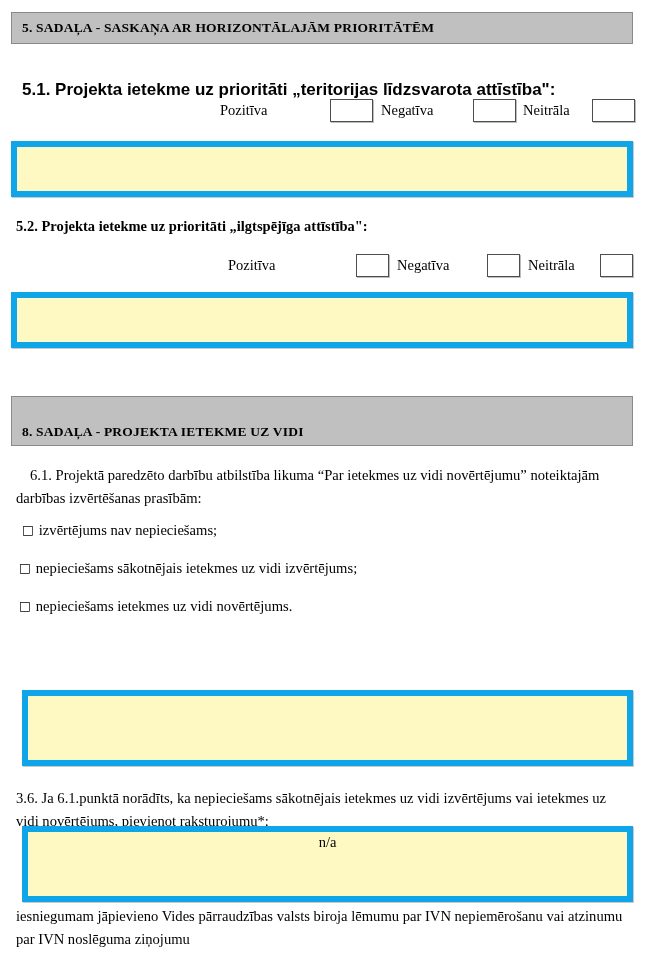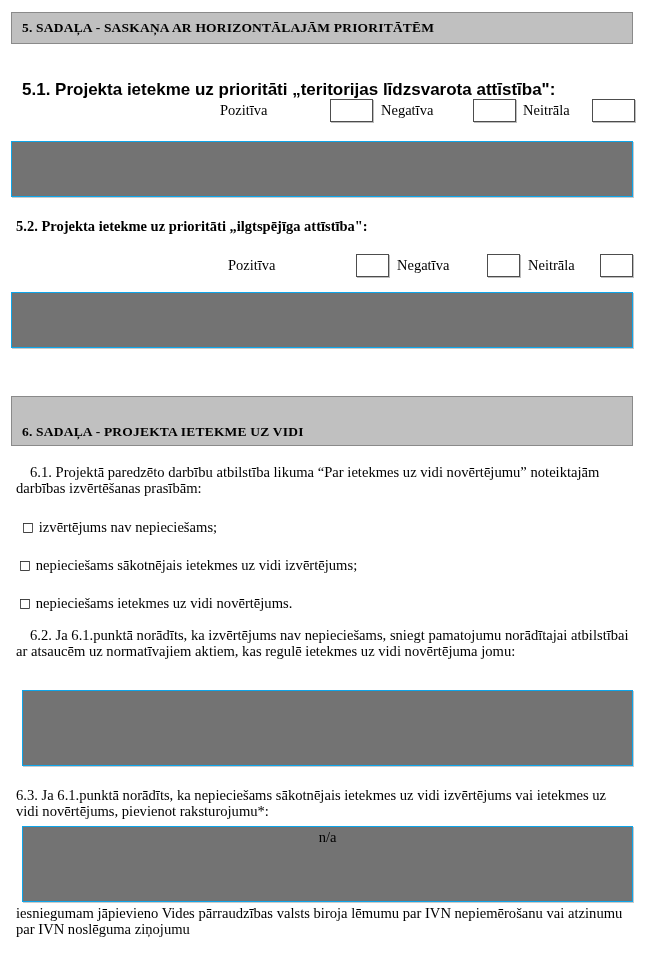--- a/index.html
+++ b/index.html
@@ -98,22 +98,22 @@
   #row52 .lbl-0 { left: 228px; }
   #row52 .box-0 { left: 356px; width: 33px; height: 23px; }
   #row52 .lbl-1 { left: 397px; }
   #row52 .box-1 { left: 487px; width: 33px; height: 23px; }
   #row52 .lbl-2 { left: 528px; }
   #row52 .box-2 { left: 600px; width: 33px; height: 23px; }
 
   
   .answer-box {
     position: absolute;
-    background: #737373;
-    border: 1px solid #0ea5e9;
+    background: #fef9c3;
+    border: 6px solid #0ea5e9;
     box-shadow: 1px 1px 0 #c9c9c9;
     box-sizing: border-box;
   }
   #box51 { left: 11px; top: 141px; width: 622px; height: 56px; }
   #box52 { left: 11px; top: 292px; width: 622px; height: 56px; }
   #box62 { left: 22px; top: 690px; width: 611px; height: 76px; }
   #box63 { left: 22px; top: 826px; width: 611px; height: 76px; }
 
   #box63 .na {
     position: absolute;
@@ -122,21 +122,21 @@
     text-align: center;
     font-family: "Liberation Serif", serif;
     font-size: 14.5px;
   }
 
   
   .para {
     position: absolute;
     font-family: "Liberation Serif", serif;
     font-size: 14.6px;
-    line-height: 16px;
+    line-height: 23px;
     color: #000;
   }
   #p61    { left: 16px; top: 464px; width: 612px; text-indent: 14px; }
   #opt1   { left: 22px; top: 519px; width: 560px; }
   #opt2   { left: 19px; top: 557px; width: 560px; }
   #opt3   { left: 19px; top: 595px; width: 560px; }
   #p62    { left: 16px; top: 627px; width: 614px; text-indent: 14px; }
   #p63    { left: 16px; top: 787px; width: 614px; }
   #pfoot  { left: 16px; top: 905px; width: 616px; }
 
@@ -181,42 +181,41 @@
     <span class="cb-label lbl-1">Negatīva</span>
     <span class="cb-box box-1"></span>
 
     <span class="cb-label lbl-2">Neitrāla</span>
     <span class="cb-box box-2"></span>
   </div>
 
   <div class="answer-box" id="box52"></div>
 
   <div class="section-bar" id="sec6-bar">
-    <span class="bar-text">6.  SADAĻA - PROJEKTA IETEKME UZ VIDI</span>
+    <span class="bar-text">8.  SADAĻA - PROJEKTA IETEKME UZ VIDI</span>
   </div>
 
   <div class="para" id="p61">6.1.    Projektā paredzēto darbību atbilstība likuma “Par ietekmes uz vidi novērtējumu” noteiktajām darbības izvērtēšanas prasībām:</div>
 
   <div class="para" id="opt1">
     <span class="cbglyph">□</span><span>izvērtējums nav nepieciešams;</span>
   </div>
 
   <div class="para" id="opt2">
     <span class="cbglyph">□</span><span>nepieciešams sākotnējais ietekmes uz vidi izvērtējums;</span>
   </div>
 
   <div class="para" id="opt3">
     <span class="cbglyph">□</span><span>nepieciešams ietekmes uz vidi novērtējums.</span>
   </div>
 
-  <div class="para" id="p62">6.2. Ja 6.1.punktā norādīts, ka izvērtējums nav nepieciešams, sniegt pamatojumu norādītajai atbilstībai ar atsaucēm uz normatīvajiem aktiem, kas regulē ietekmes uz vidi novērtējuma jomu:</div>
 
   <div class="answer-box" id="box62"></div>
 
-  <div class="para" id="p63">6.3. Ja 6.1.punktā norādīts, ka nepieciešams sākotnējais ietekmes uz vidi izvērtējums vai ietekmes uz vidi novērtējums, pievienot raksturojumu*:</div>
+  <div class="para" id="p63">3.6. Ja 6.1.punktā norādīts, ka nepieciešams sākotnējais ietekmes uz vidi izvērtējums vai ietekmes uz vidi novērtējums, pievienot raksturojumu*:</div>
 
   <div class="answer-box" id="box63">
     <span class="na">n/a</span>
   </div>
 
   <div class="para" id="pfoot">iesniegumam jāpievieno Vides pārraudzības valsts biroja lēmumu par IVN nepiemērošanu vai atzinumu par IVN noslēguma ziņojumu</div>
 
 </div>
 
 </body></html>

